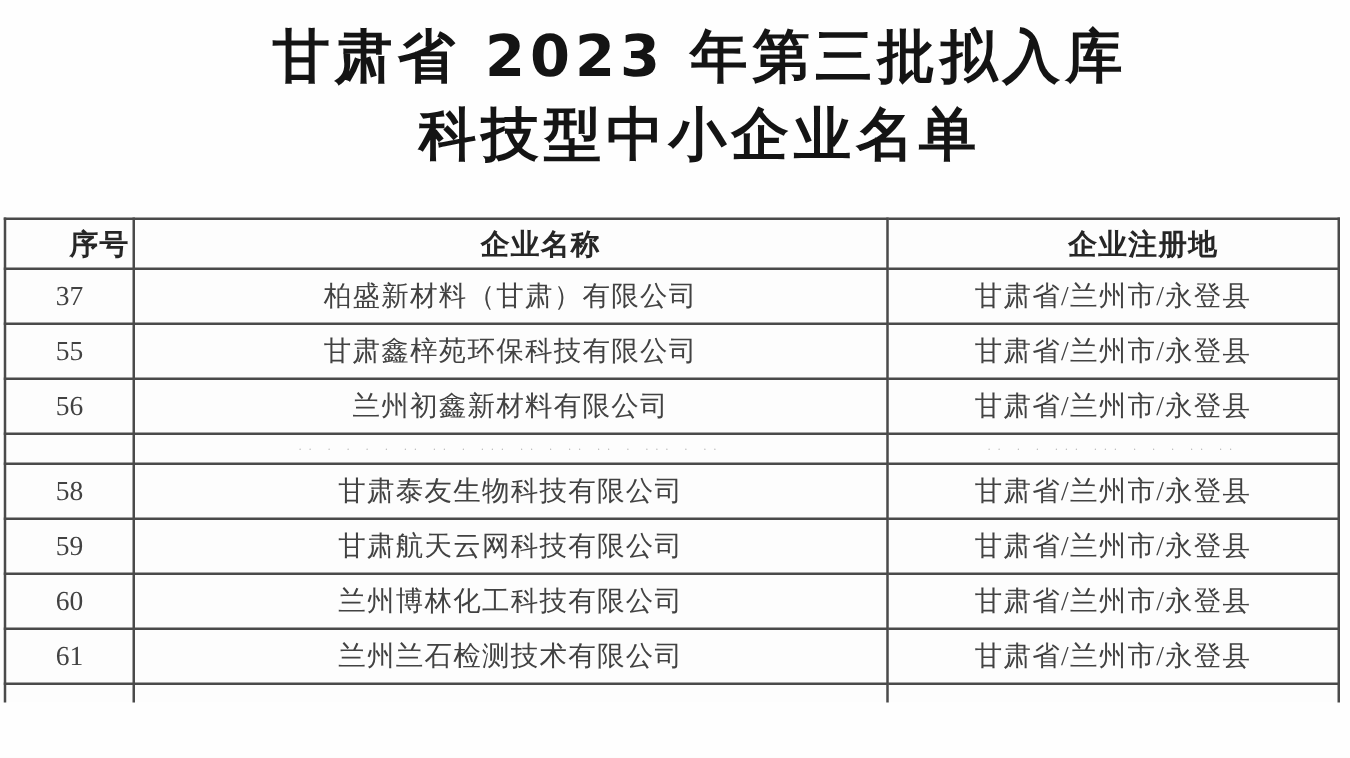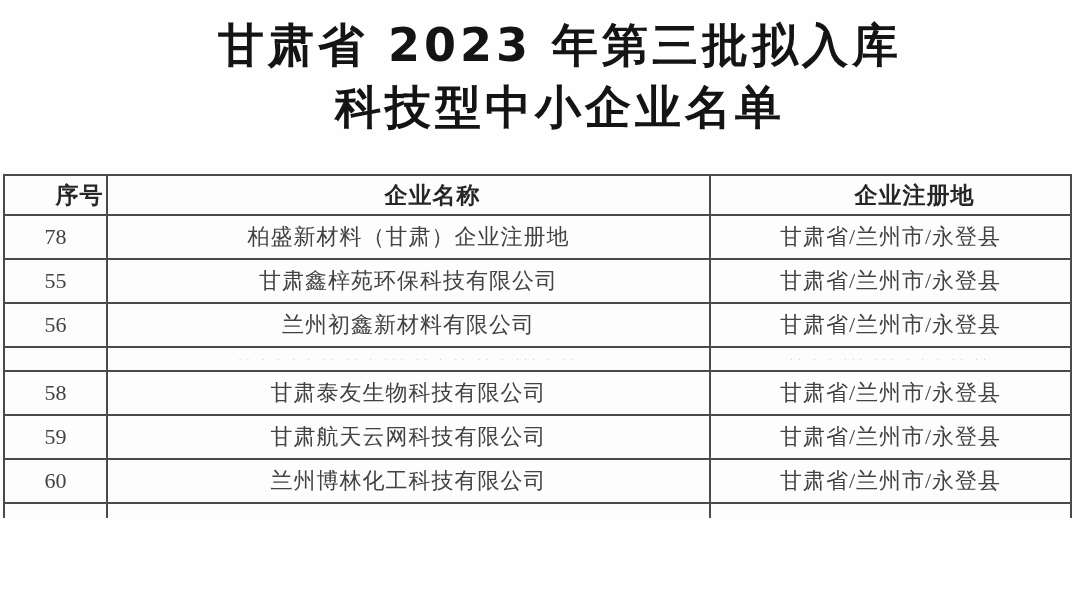--- a/index.html
+++ b/index.html
@@ -97,22 +97,22 @@
     </colgroup>
     <thead>
       <tr>
         <th>序号</th>
         <th>企业名称</th>
         <th>企业注册地</th>
       </tr>
     </thead>
     <tbody>
       <tr>
-        <td class="serial">78</td>
-        <td>柏盛新材料（甘肃）企业注册地</td>
+        <td class="serial">37</td>
+        <td>柏盛新材料（甘肃）有限公司</td>
         <td>甘肃省/兰州市/永登县</td>
       </tr>
       <tr>
         <td class="serial">55</td>
         <td>甘肃鑫梓苑环保科技有限公司</td>
         <td>甘肃省/兰州市/永登县</td>
       </tr>
       <tr>
         <td class="serial">56</td>
         <td>兰州初鑫新材料有限公司</td>
@@ -131,20 +131,25 @@
       <tr>
         <td class="serial">59</td>
         <td>甘肃航天云网科技有限公司</td>
         <td>甘肃省/兰州市/永登县</td>
       </tr>
       <tr>
         <td class="serial">60</td>
         <td>兰州博林化工科技有限公司</td>
         <td>甘肃省/兰州市/永登县</td>
       </tr>
+      <tr>
+        <td class="serial">61</td>
+        <td>兰州兰石检测技术有限公司</td>
+        <td>甘肃省/兰州市/永登县</td>
+      </tr>
       <tr class="partial">
         <td></td>
         <td></td>
         <td></td>
       </tr>
     </tbody>
   </table>
 
 </div>
 

